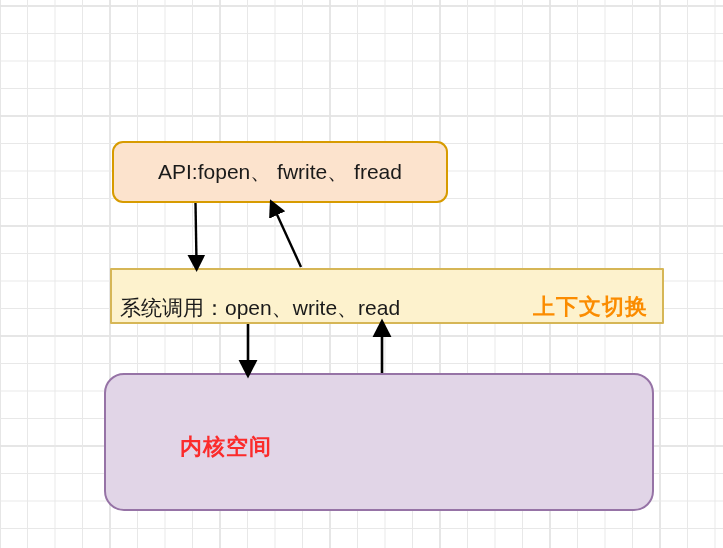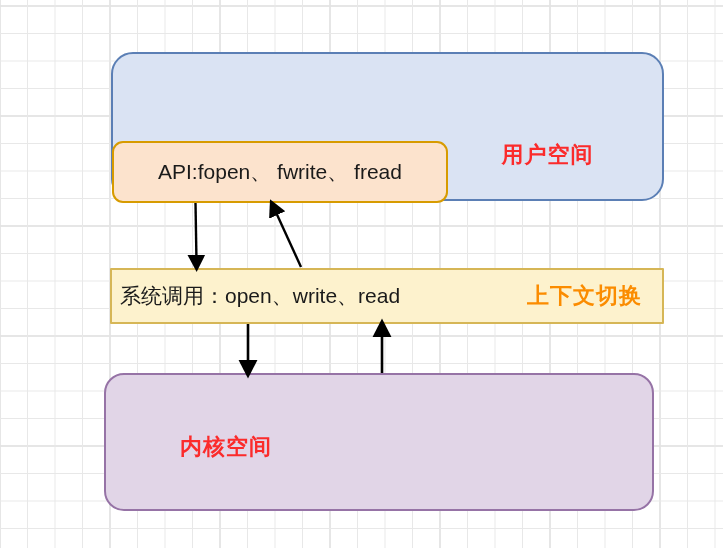--- a/index.html
+++ b/index.html
@@ -87,35 +87,36 @@
     left: 110px;
     top: 268px;
     width: 554px;
     height: 56px;
     background: #fdf2cd;
     border: 2px solid #d6b656;
     border-radius: 1px;
     z-index: 4;
     justify-content: space-between;
     padding: 0 12px 0 8px;
+    align-items: flex-end;
   }
   #syscall-label {
     color: #1a1a1a;
     font-size: 21px;
     font-family: "Liberation Sans", sans-serif;
     white-space: nowrap;
   }
   #context-switch-label {
     color: #fb8c00;
     font-size: 22px;
     font-weight: bold;
     letter-spacing: 1px;
     font-family: Liberation Serif, serif;
     white-space: nowrap;
-    margin-right: 8px;
+    margin-right: 2px;
   }
   
   #kernel-space-box {
     left: 104px;
     top: 373px;
     width: 550px;
     height: 138px;
     background: #e1d5e7;
     border: 2px solid #9673a6;
     border-radius: 20px;
@@ -140,23 +141,20 @@
     height: 548px;
     pointer-events: none;
     z-index: 6;
   }
 </style>
 </head>
 <body>
 
 <div id="canvas">
 
-  <div class="box" id="user-space-box">
-    <div id="user-space-label">用户空间</div>
-  </div>
 
   <div class="box" id="api-box">
     <div id="api-label">API:fopen、 fwrite、 fread</div>
   </div>
 
   <div class="box" id="syscall-box">
     <div id="syscall-label">系统调用：open、write、read</div>
     <div id="context-switch-label">上下文切换</div>
   </div>
 

